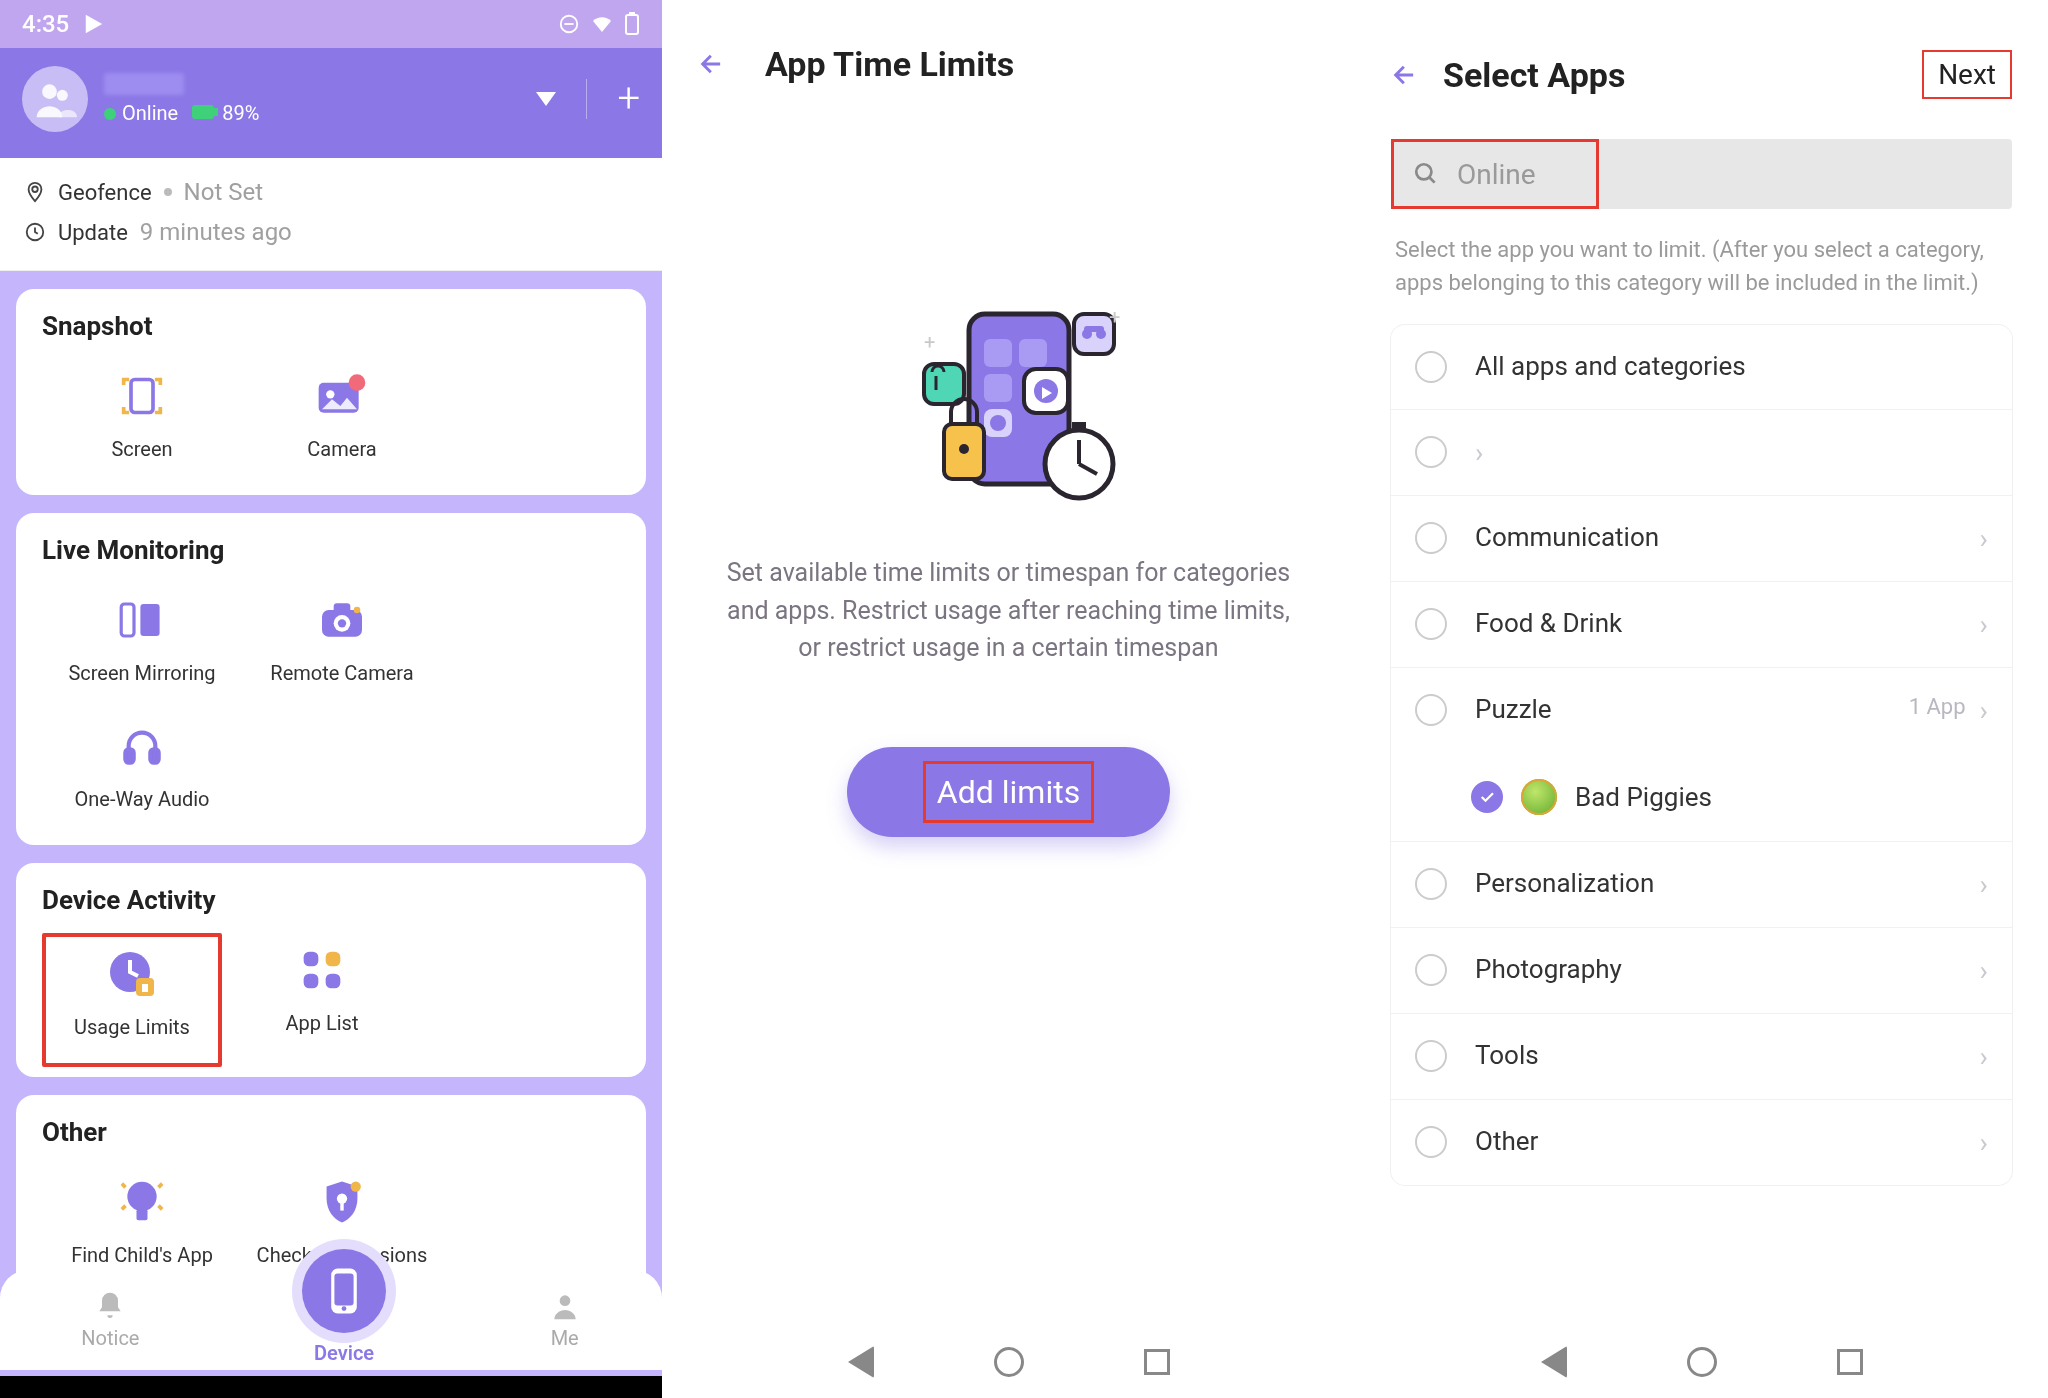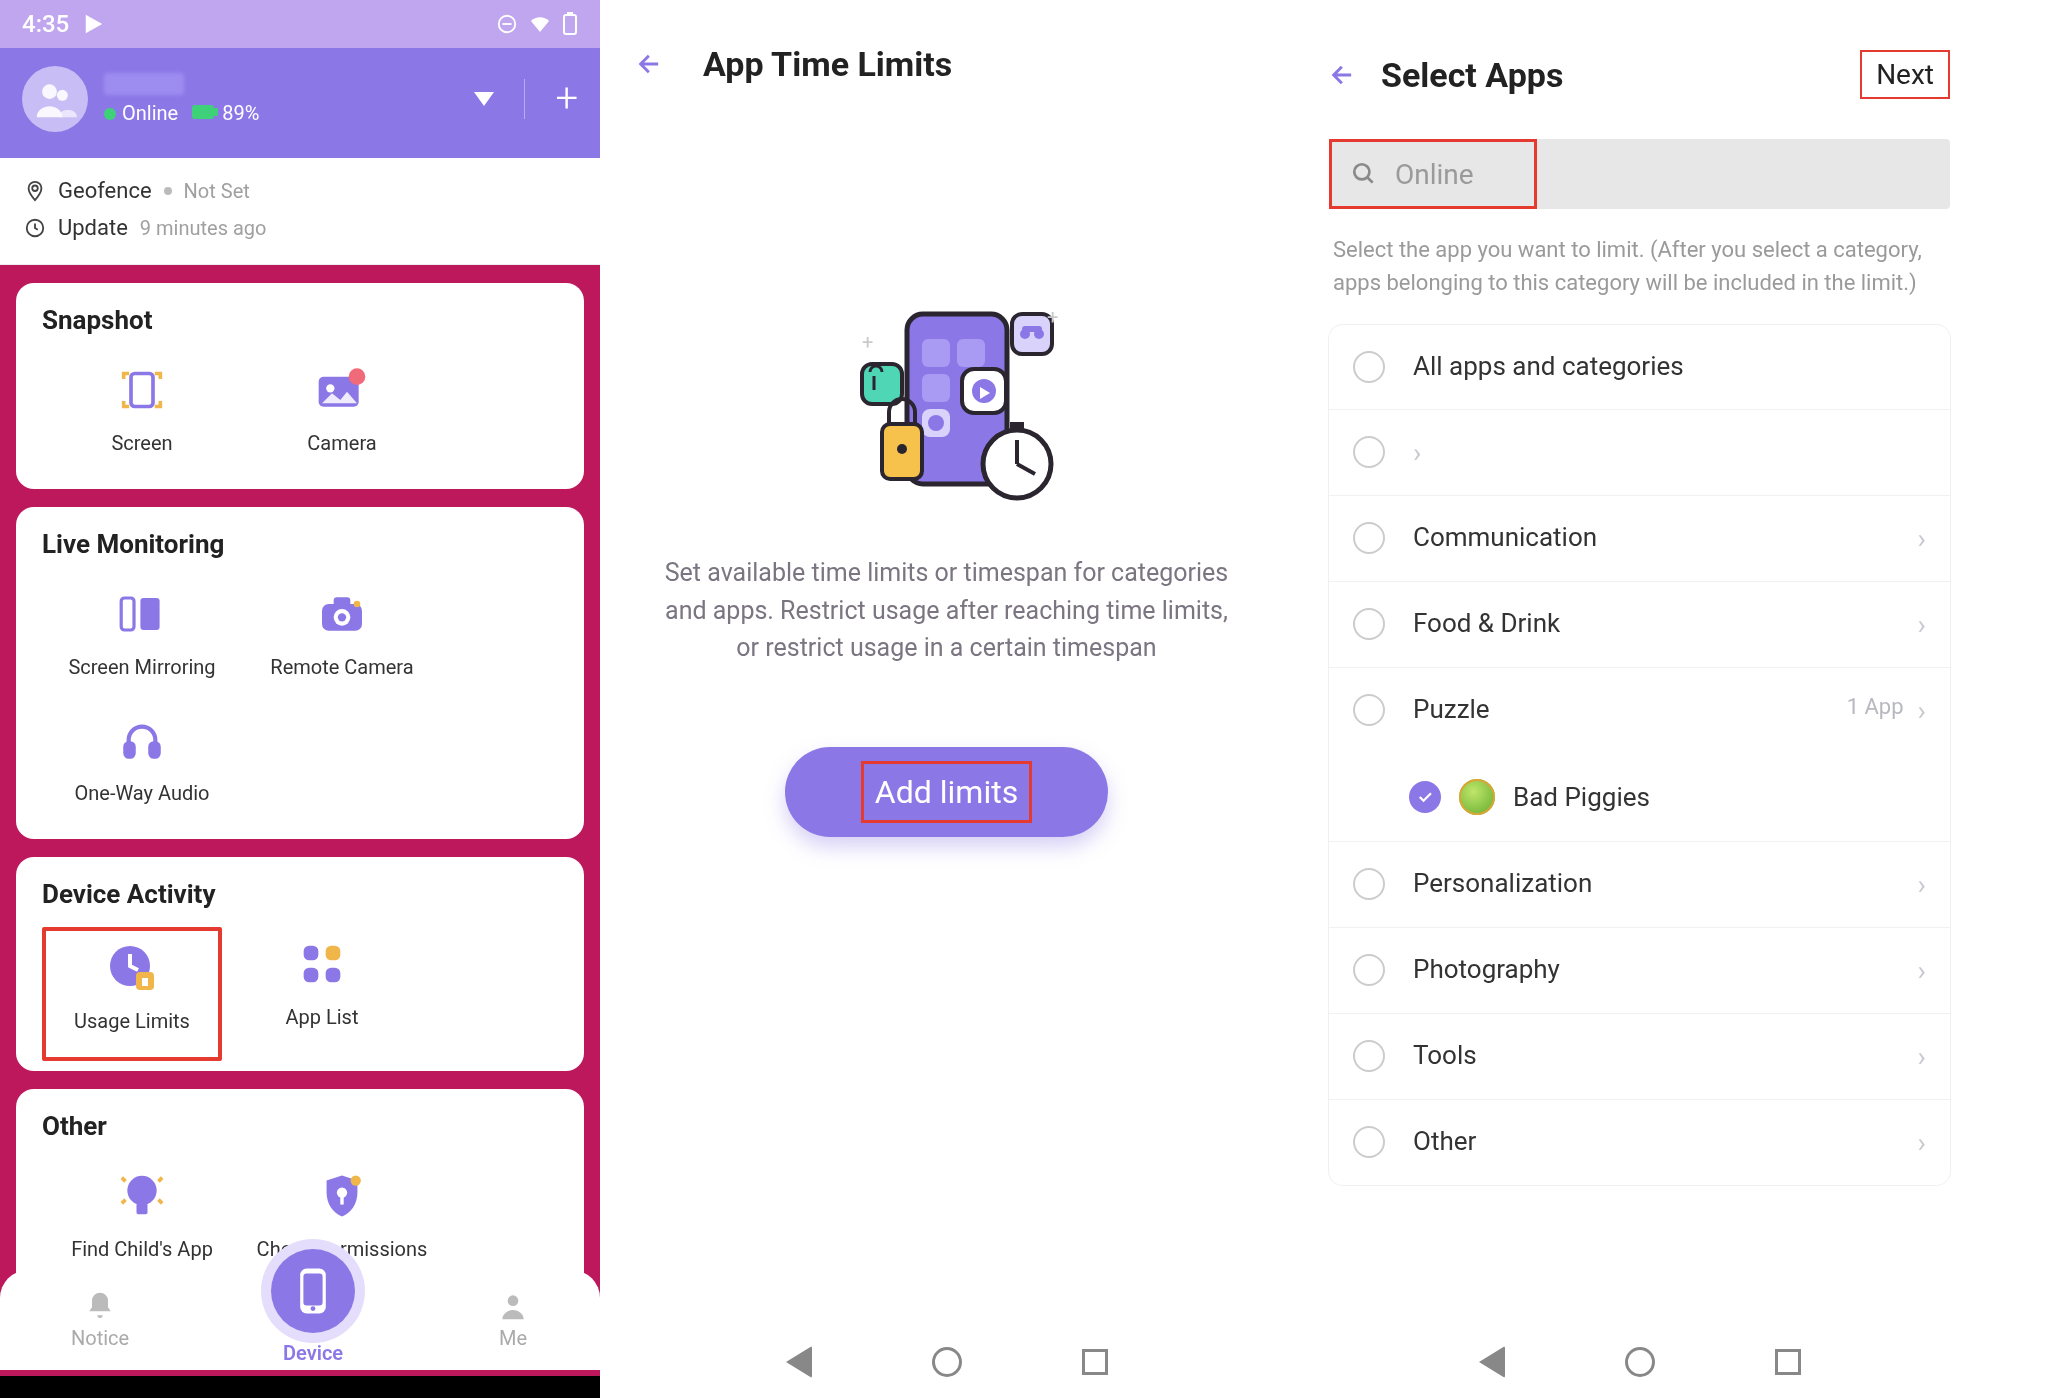--- a/index.html
+++ b/index.html
@@ -8,21 +8,21 @@
     background: #fff;
     width: 2048px;
     height: 1398px;
     display: flex;
   }
   .panel {
     position: relative;
     background: #fff;
     height: 100%;
   }
-  .panel-1 { width: 600px; background: #be185d; }
+  .panel-1 { width: 662px; background: #c4b5fd; }
   .panel-2 { width: 693px; }
   .panel-3 { width: 693px; }
 
   
   .status-bar {
     background: #c0a6ef;
     height: 48px;
     display: flex;
     align-items: center;
     padding: 0 22px;
@@ -54,21 +54,21 @@
   .dot-online { width:12px; height:12px; border-radius:50%; background:#3fd07a; display:inline-block; margin-right:6px;}
   .battery-icon { display:inline-block; margin-right:4px; color:#3fd07a; }
   .hdr-controls { display:flex; align-items:center; gap:30px; font-size:30px; }
   .chev-down { width:0;height:0;border-left:10px solid transparent;border-right:10px solid transparent;border-top:14px solid #fff;}
   .plus { font-size:40px; font-weight:300; line-height:1; }
 
   .info-bar {
     background:#fff; padding:14px 24px 18px 24px; border-bottom:1px solid #eee;
   }
   .info-row { display:flex; align-items:center; gap:12px; font-size:22px; color:#333; padding:6px 0;}
-  .info-row .sub { color:#a0a0a0; font-size:20px; }
+  .info-row .sub { color:#a0a0a0; font-size:24px; }
   .pin-ico, .clock-ico { width:22px; height:22px; flex:none; }
 
   .card {
     background:#fff; margin:18px 16px 0 16px; border-radius:18px; padding:22px 26px 10px 26px;
   }
   .card h3 { font-size:26px; font-weight:700; color:#222; margin-bottom:18px;}
   .grid { display:flex; flex-wrap:wrap; }
   .cell { width:200px; text-align:center; padding:10px 0 24px 0; }
   .cell .ico { height:54px; display:flex; align-items:center; justify-content:center; margin-bottom:14px;}
   .cell .lbl { font-size:20px; color:#333; }

